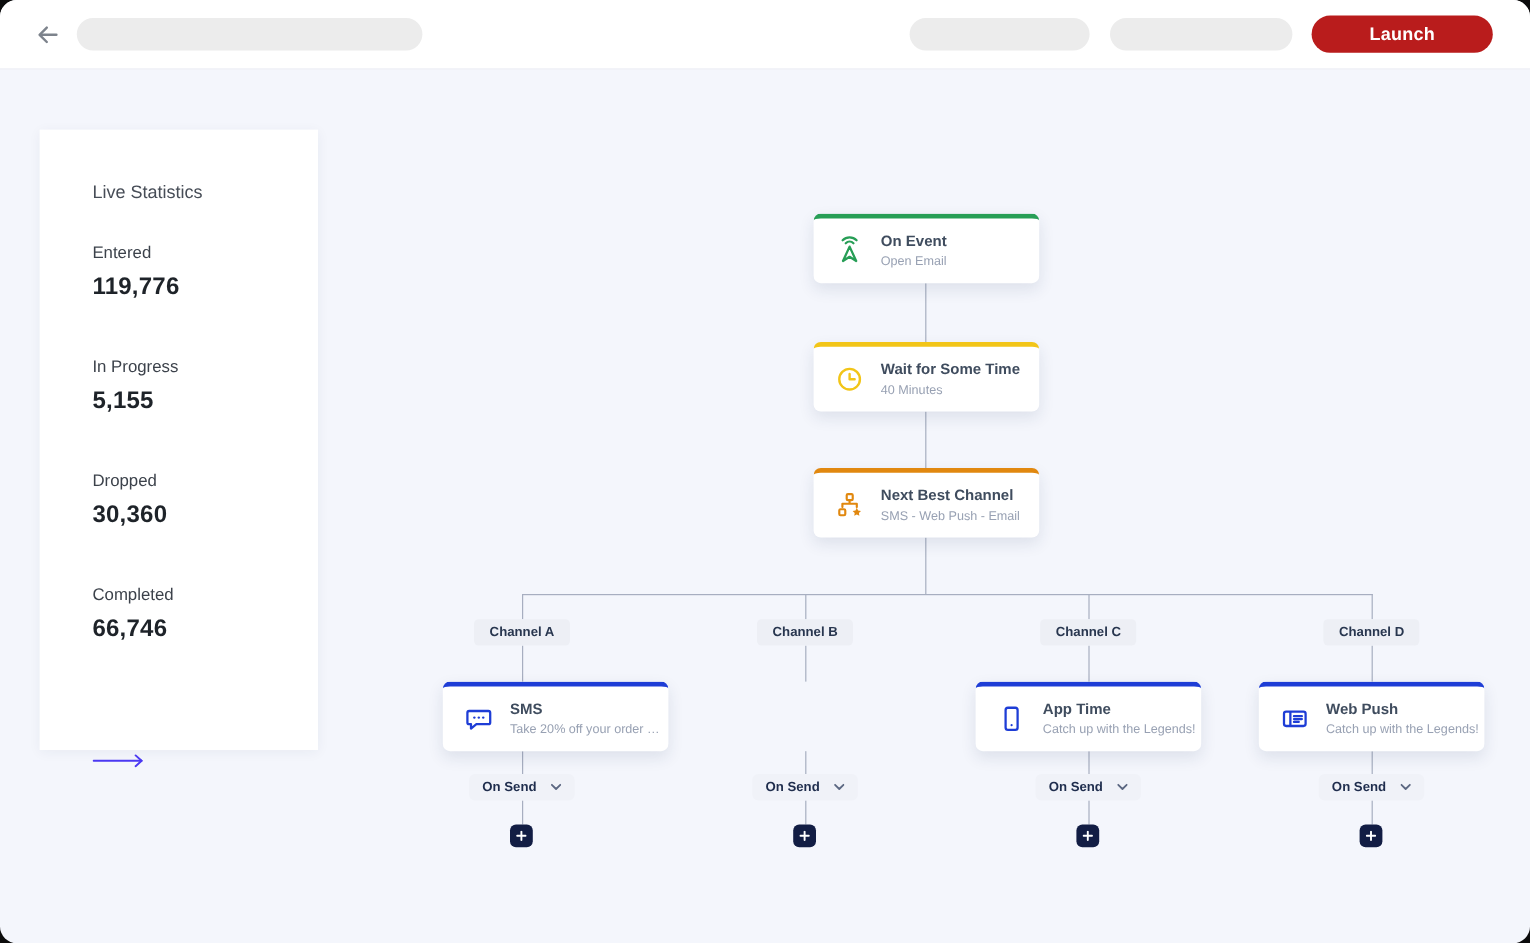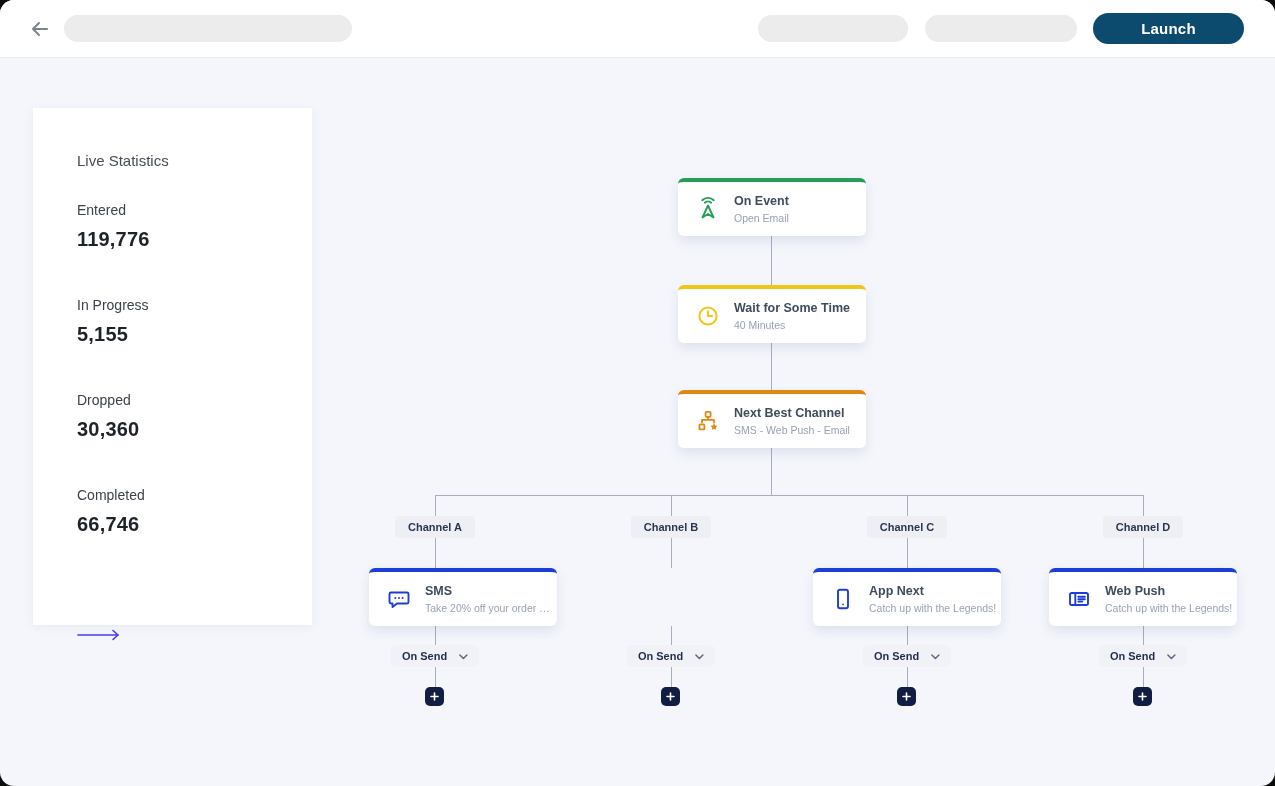--- a/index.html
+++ b/index.html
@@ -9,21 +9,21 @@
   
   .topbar{position:absolute;left:0;top:0;width:100%;height:58px;background:#ffffff;border-bottom:1px solid #e9ebf3;box-sizing:border-box;}
   .back-btn{position:absolute;left:28px;top:17px;width:24px;height:24px;background:none;border:none;cursor:pointer;padding:0;}
   .skel{position:absolute;background:#ececec;border-radius:14px;height:27px;top:15px;}
   .skel.s1{left:64px;width:288px;}
   .skel.s2{left:758px;width:150px;}
   .skel.s3{left:925px;width:152px;}
   .launch-btn{position:absolute;left:1093px;top:13px;width:151px;height:31px;border:none;border-radius:16px;color:#ffffff;font-size:15px;font-weight:700;cursor:pointer;font-family:inherit;letter-spacing:.2px;}
 
   
-  .stats-panel{position:absolute;left:33px;top:108px;width:279px;height:517px;background:#ffffff;box-shadow:0 2px 10px rgba(30,45,90,0.06);box-sizing:border-box;padding:44px 0 0 44px;}
+  .stats-panel{position:absolute;left:33px;top:108px;width:232px;height:517px;background:#ffffff;box-shadow:0 2px 10px rgba(30,45,90,0.06);box-sizing:border-box;padding:44px 0 0 44px;}
   .stats-title{font-size:15px;color:#474d57;margin:0 0 32px 0;line-height:18px;}
   .stat{margin-bottom:47px;}
   .stat-label{font-size:14px;color:#3c424b;line-height:17px;}
   .stat-value{font-size:20px;font-weight:700;color:#1e2329;line-height:22px;margin-top:9px;letter-spacing:.2px;}
   .stats-link{display:inline-flex;align-items:center;gap:12px;margin-top:45px;font-size:15px;font-weight:700;text-decoration:none;cursor:pointer;background:none;border:none;padding:0;font-family:inherit;}
 
   
   .vline,.hline{position:absolute;background:#a7aec0;}
   .vline{width:1px;}
   .hline{height:1px;}
@@ -47,21 +47,21 @@
       <span>
         <svg width="24" height="24" viewBox="0 0 24 24" fill="none" stroke="#7d838c" stroke-width="2" stroke-linecap="round" stroke-linejoin="round">
             <path d="M19 12H6"></path>
             <path d="M11 6l-6 6 6 6"></path>
           </svg>
       </span>
     </button>
     <div class="skel s1"></div>
     <div class="skel s2"></div>
     <div class="skel s3"></div>
-    <button class="launch-btn" style="background: #0c4a6e;">Launch</button>
+    <button class="launch-btn" style="background: #b91c1c;">Launch</button>
   </div>
 
   <div class="stats-panel">
     <div class="stats-title">Live Statistics</div>
 
     <div class="stat">
       <div class="stat-label">Entered</div>
       <div class="stat-value">119,776</div>
     </div>
     <div class="stat">
@@ -177,21 +177,21 @@
 
 
   <div class="node" style="left: 813px; top: 568px; border-top-color: rgb(30, 61, 214);">
     <span class="nicon" style="color: rgb(30, 61, 214);">
       <svg width="26" height="26" viewBox="0 0 26 26" fill="none" stroke="currentColor" stroke-width="1.9" stroke-linejoin="round">
         <rect x="8" y="3.8" width="10" height="18.4" rx="2"></rect>
         <circle cx="13" cy="18.3" r="0.9" fill="currentColor" stroke="none"></circle>
       </svg>
     </span>
     <span class="ntext">
-      <span class="ntitle">App Next</span>
+      <span class="ntitle">App Time</span>
       <span class="nsub">Catch up with the Legends!</span>
     </span>
   </div>
 
   <div class="node" style="left: 1049px; top: 568px; border-top-color: rgb(30, 61, 214);">
     <span class="nicon" style="color: rgb(30, 61, 214);">
       <svg width="26" height="26" viewBox="0 0 26 26" fill="none" stroke="currentColor" stroke-width="1.9" stroke-linejoin="round">
         <rect x="4" y="7" width="18" height="12" rx="1.8"></rect>
         <path d="M9.3 7v12"></path>
         <path d="M12.3 10.8h6.6M12.3 13.2h6.6M12.3 15.6h4" stroke-linecap="round"></path>

